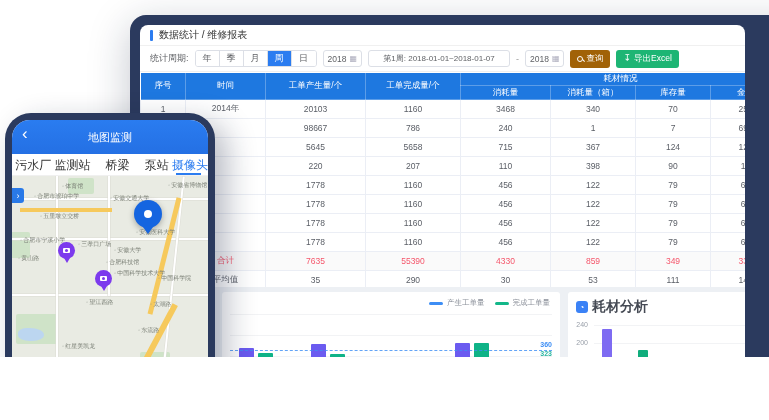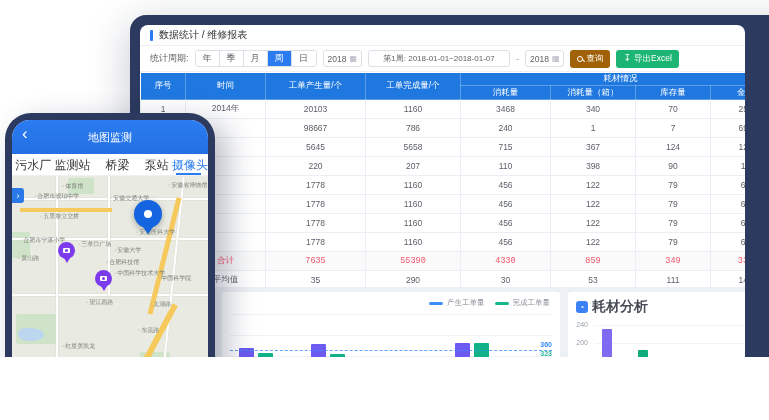--- a/index.html
+++ b/index.html
@@ -43,21 +43,21 @@
   .dl-icon { font-size:9px; line-height:1; }
 
   
   .table-wrap { overflow:hidden; }
   table.report { border-collapse:collapse; table-layout:fixed; width:640px; }
   table.report th { background:#1e78e0; color:#fff; font-weight:normal; font-size:8.5px;
     border:1px solid rgba(255,255,255,.28); height:14px; }
   table.report thead tr.grp th { height:13px; }
   table.report td { font-size:8.5px; color:#5a5e66; text-align:center; height:19px;
     border:1px solid #ebeef5; background:#fff; overflow:hidden; white-space:nowrap; }
-  table.report tr.total td { color:#f5566b; background:#fafafa;font-family:Liberation Mono, monospace; }
+  table.report tr.total td { color:#f5566b; background:#fafafa; }
   table.report tr.avg td { color:#5a5e66; background:#fff; }
 
   
   .charts-band { position:absolute; left:0; top:262px; width:605px; height:200px; background:#edf0f4; }
   .chart-card { position:absolute; background:#fff; border-radius:3px; }
   .chart-card.left { left:82px; top:5px; width:338px; height:170px; }
   .chart-card.right { left:428px; top:5px; width:200px; height:170px; }
   .legend-row { position:absolute; right:10px; top:6px; display:flex; gap:10px;justify-content:space-between; }
   .legend-item { display:flex; align-items:center; gap:4px; font-size:7.5px; color:#8a8f99; }
   .legend-swatch { width:14px; height:3px; border-radius:2px; }

